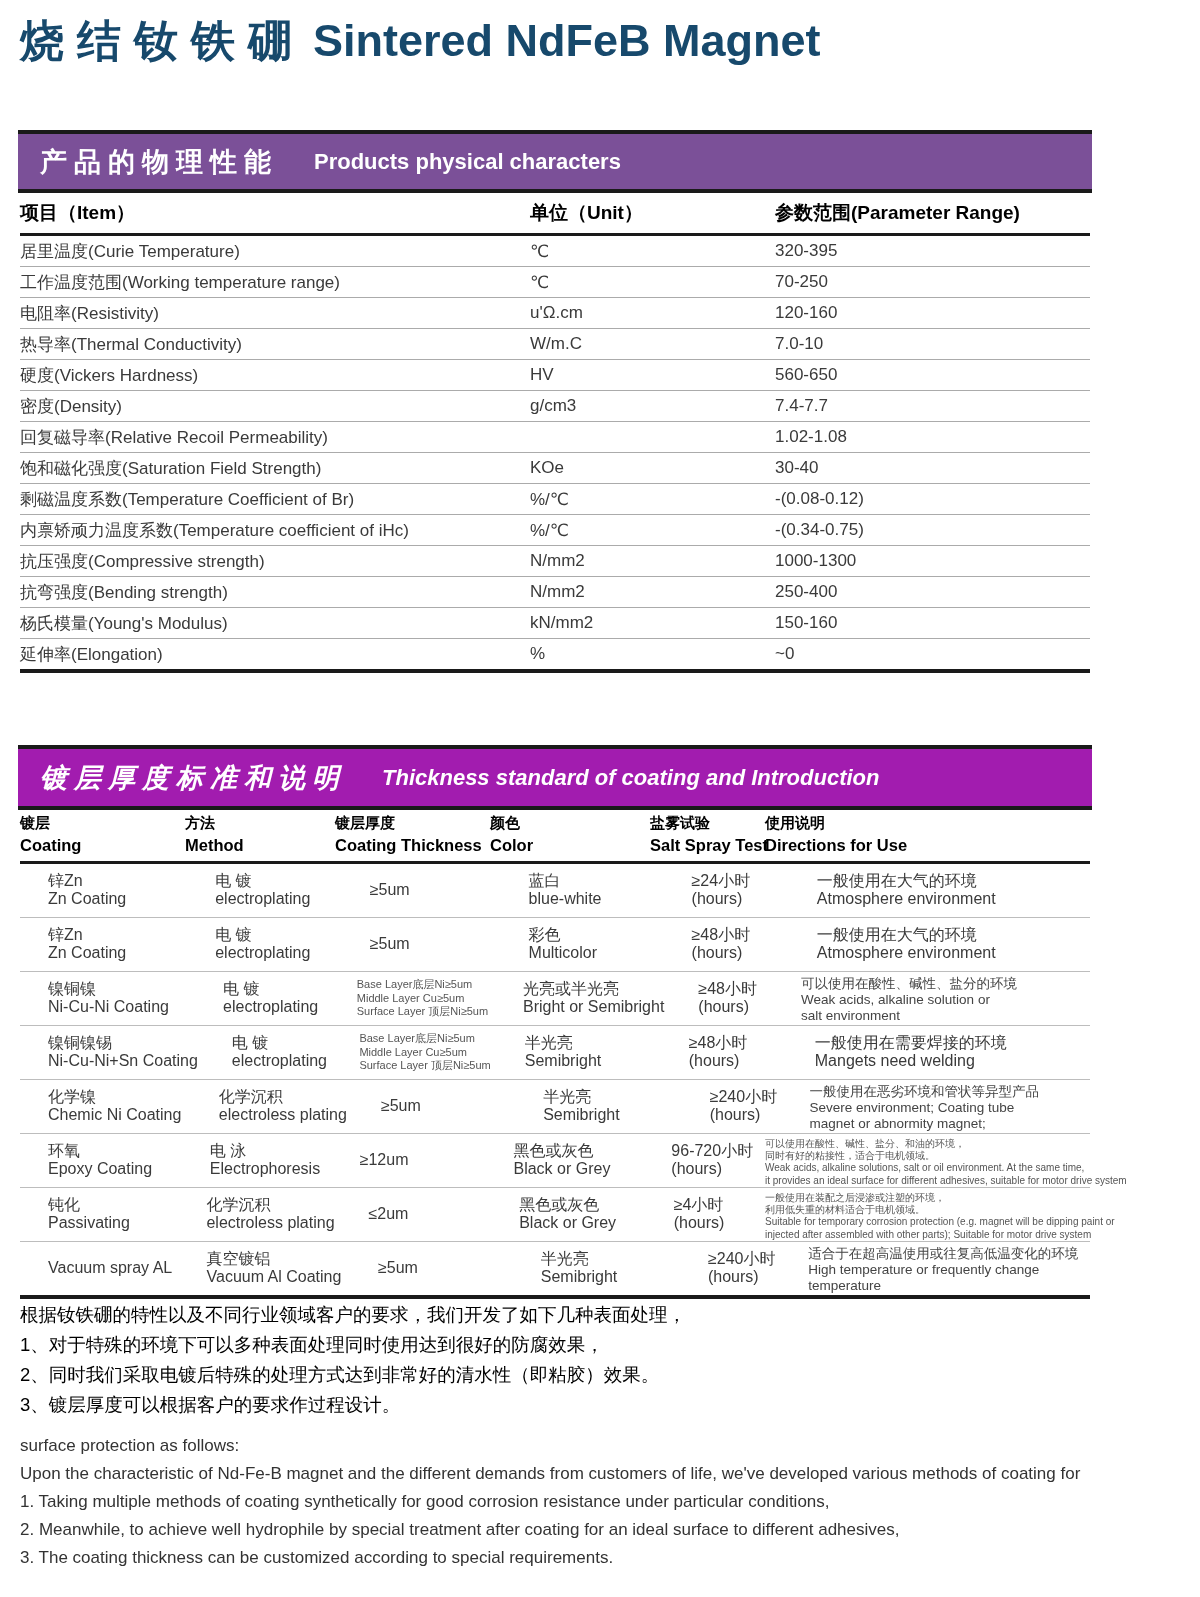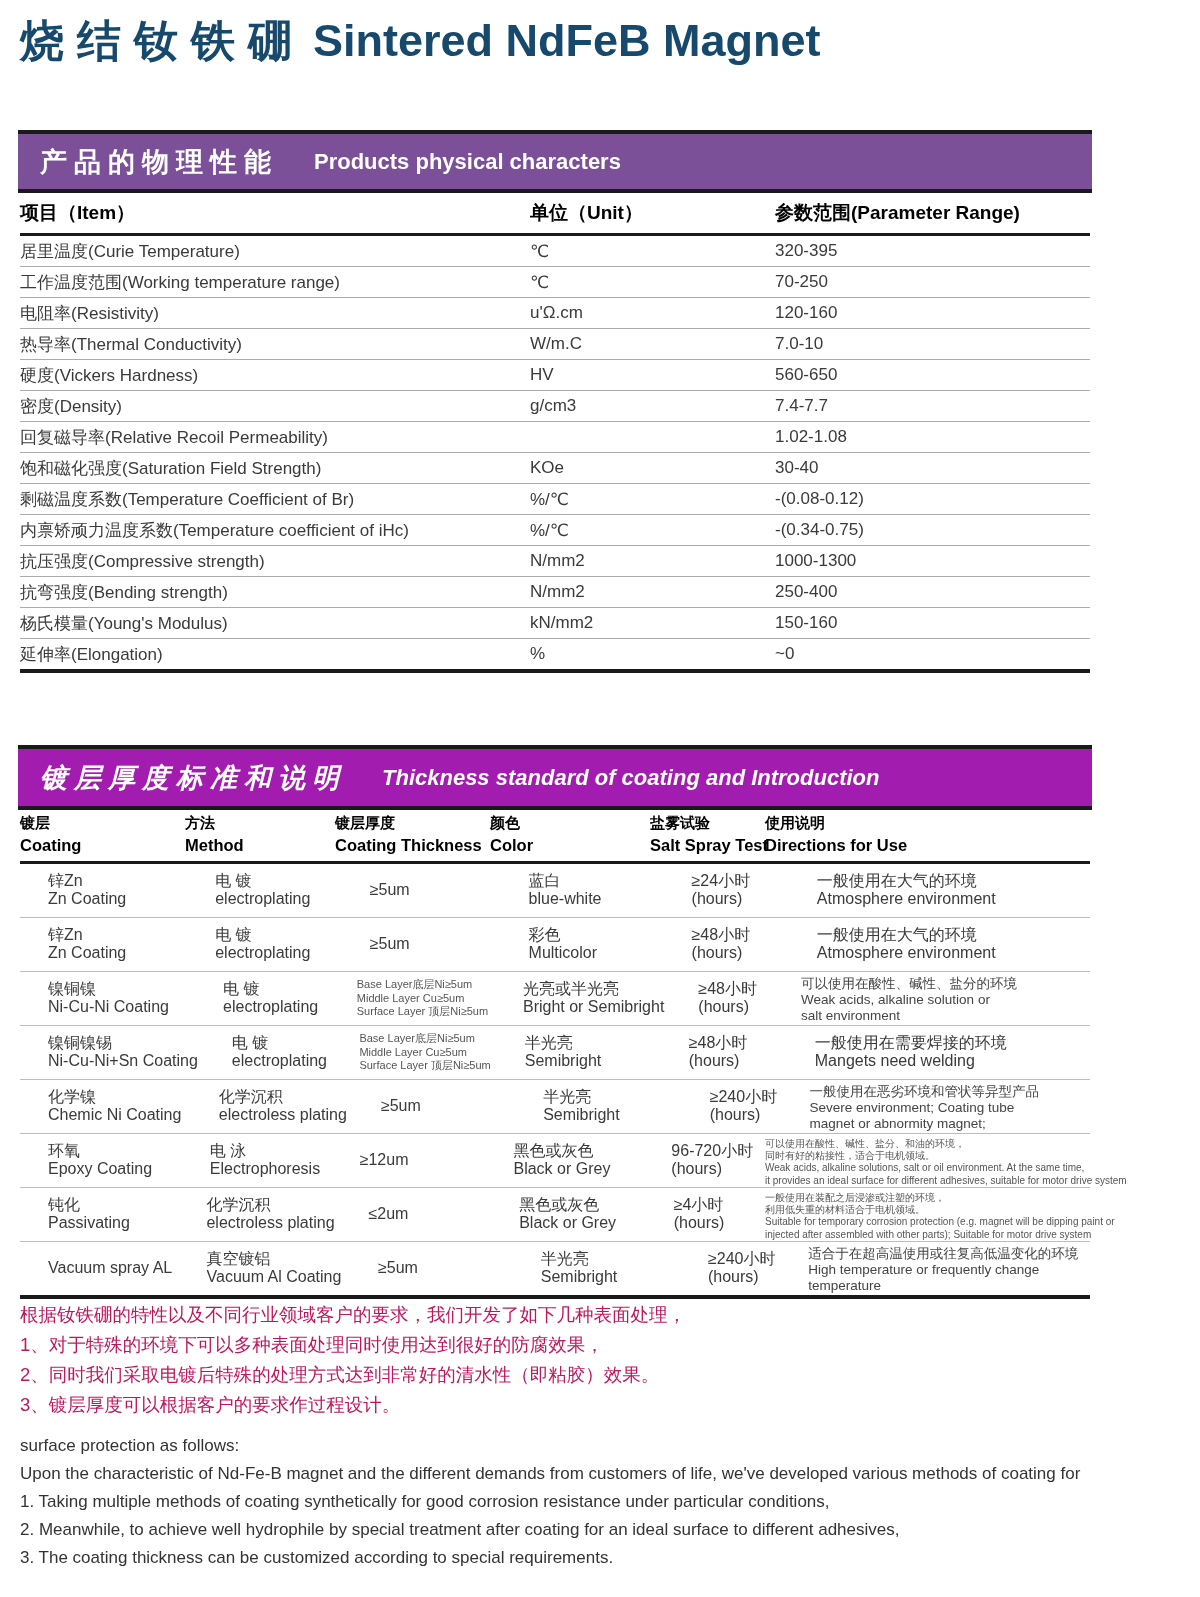--- a/index.html
+++ b/index.html
@@ -52,21 +52,21 @@
   .s-normal{display:flex;flex-direction:column;justify-content:center;font-size:16px;color:#3a3a3a;margin-left:28px;}
   .s-normal .ln{white-space:nowrap;line-height:18px;}
   .s-small{font-size:11px;line-height:13.5px;color:#555;padding-top:6px;}
   .s-small .ln{white-space:nowrap;}
   .s-medium{font-size:13.5px;line-height:16px;color:#444;padding-top:4px;}
   .s-medium .ln{white-space:nowrap;}
   .s-tiny{font-size:10px;line-height:12.2px;color:#555;padding-top:4px;}
   .s-tiny .ln{white-space:nowrap;}
   
   .notes-zh{position:absolute;top:1300px;left:20px;width:1160px;}
-  .notes-zh p{margin:0;font-size:18.5px;line-height:30px;color:#be185d;}
+  .notes-zh p{margin:0;font-size:18.5px;line-height:30px;color:#000000;}
   .notes-en{position:absolute;top:1432px;left:20px;width:1160px;}
   .notes-en p{margin:0;font-size:17px;line-height:28px;color:#333;}
 </style>
 </head>
 <body>
 
 <div class="page">
 
   <header class="doc-title" style="color: rgb(23, 73, 108);">
     <span class="t-zh">烧结钕铁硼</span><span class="t-en">Sintered NdFeB Magnet</span>

